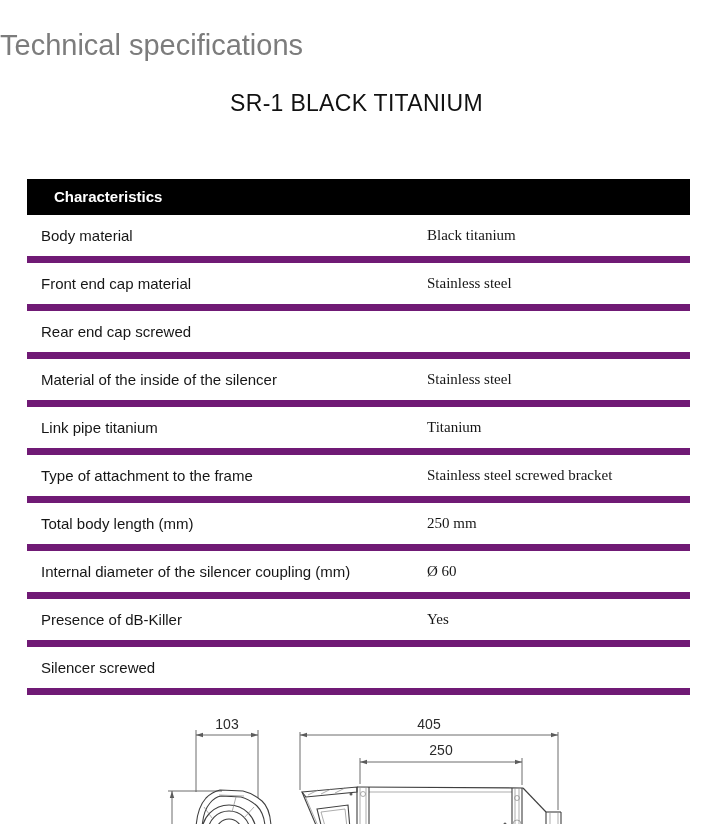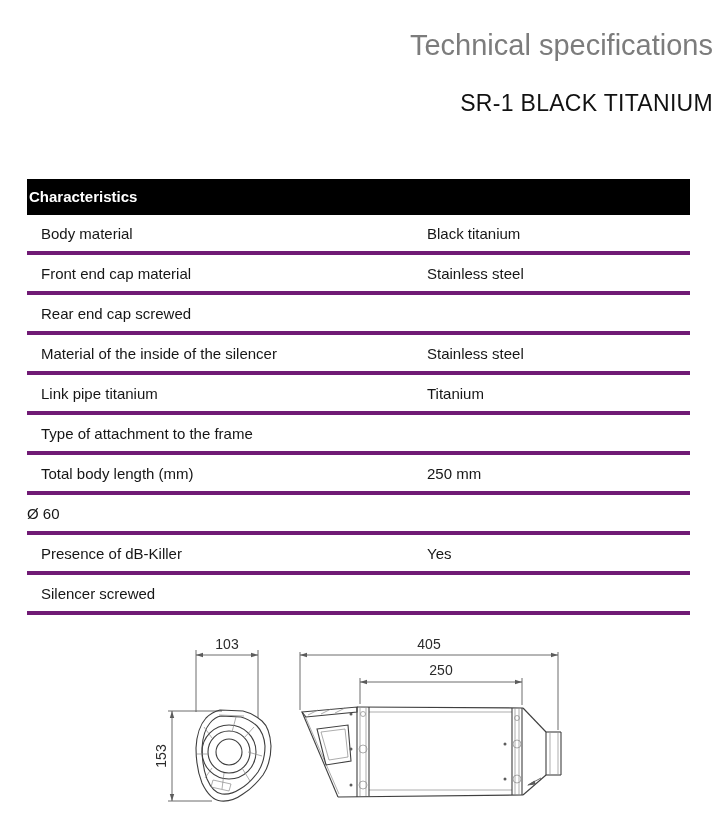--- a/index.html
+++ b/index.html
@@ -1,38 +1,38 @@
 <!DOCTYPE html>
 <html><head>
 <meta charset="utf-8">
 <style>
   html,body{margin:0;padding:0;}
   body{
     width:713px;height:824px;background:#ffffff;
     font-family:"Liberation Sans",sans-serif;color:#161616;overflow:hidden;
   }
   .title{
-    margin:28px 0 0 0;text-align:right;
+    margin:28px 0 0 0;text-align:left;
     font-size:29px;font-weight:400;color:#7c7c7c;line-height:34px;
   }
   .subtitle{
-    margin:27px 0 0 0;text-align:right;
+    margin:27px 0 0 0;text-align:center;
     font-size:23px;font-weight:400;color:#111111;line-height:28px;letter-spacing:0.3px;
   }
   .spec-table{margin:62px 23px 0 27px;}
   .thead{
     background:#000000;color:#ffffff;font-weight:bold;font-size:15px;
-    height:36px;line-height:36px;padding-left:2px;box-sizing:border-box;
+    height:36px;line-height:36px;padding-left:27px;box-sizing:border-box;
   }
   .row{
-    display:flex;align-items:center;height:40px;box-sizing:border-box;
-    border-bottom:4px solid #701a75;font-size:15px;color:#161616;
+    display:flex;align-items:center;height:48px;box-sizing:border-box;
+    border-bottom:7px solid #701a75;font-size:15px;color:#161616;
   }
   .row .label{flex:0 0 400px;padding-left:14px;box-sizing:border-box;}
-  .row .value{flex:1;}
+  .row .value{flex:1;font-family:Liberation Serif, serif;}
   .drawing{margin-top:13px;}
   svg text{font-family:"Liberation Sans",sans-serif;font-size:14px;fill:#2b2b2b;}
   .ln{stroke:#3f3f3f;stroke-width:1.1;fill:none;}
   .lt{stroke:#8a8a8a;stroke-width:0.7;fill:none;}
   .dim{stroke:#5c5c5c;stroke-width:0.9;fill:none;}
   .arr{fill:#5c5c5c;stroke:none;}
 </style>
 </head>
 <body>
 
@@ -58,26 +58,28 @@
     <div class="row">
       <div class="label">Material of the inside of the silencer</div>
       <div class="value">Stainless steel</div>
     </div>
     <div class="row">
       <div class="label">Link pipe titanium</div>
       <div class="value">Titanium</div>
     </div>
     <div class="row">
       <div class="label">Type of attachment to the frame</div>
+      <div class="value">Stainless steel screwed bracket</div>
     </div>
     <div class="row">
       <div class="label">Total body length (mm)</div>
       <div class="value">250 mm</div>
     </div>
     <div class="row">
+      <div class="label">Internal diameter of the silencer coupling (mm)</div>
       <div class="value">Ø 60</div>
     </div>
     <div class="row">
       <div class="label">Presence of dB-Killer</div>
       <div class="value">Yes</div>
     </div>
     <div class="row">
       <div class="label">Silencer screwed</div>
     </div>
   </div>

